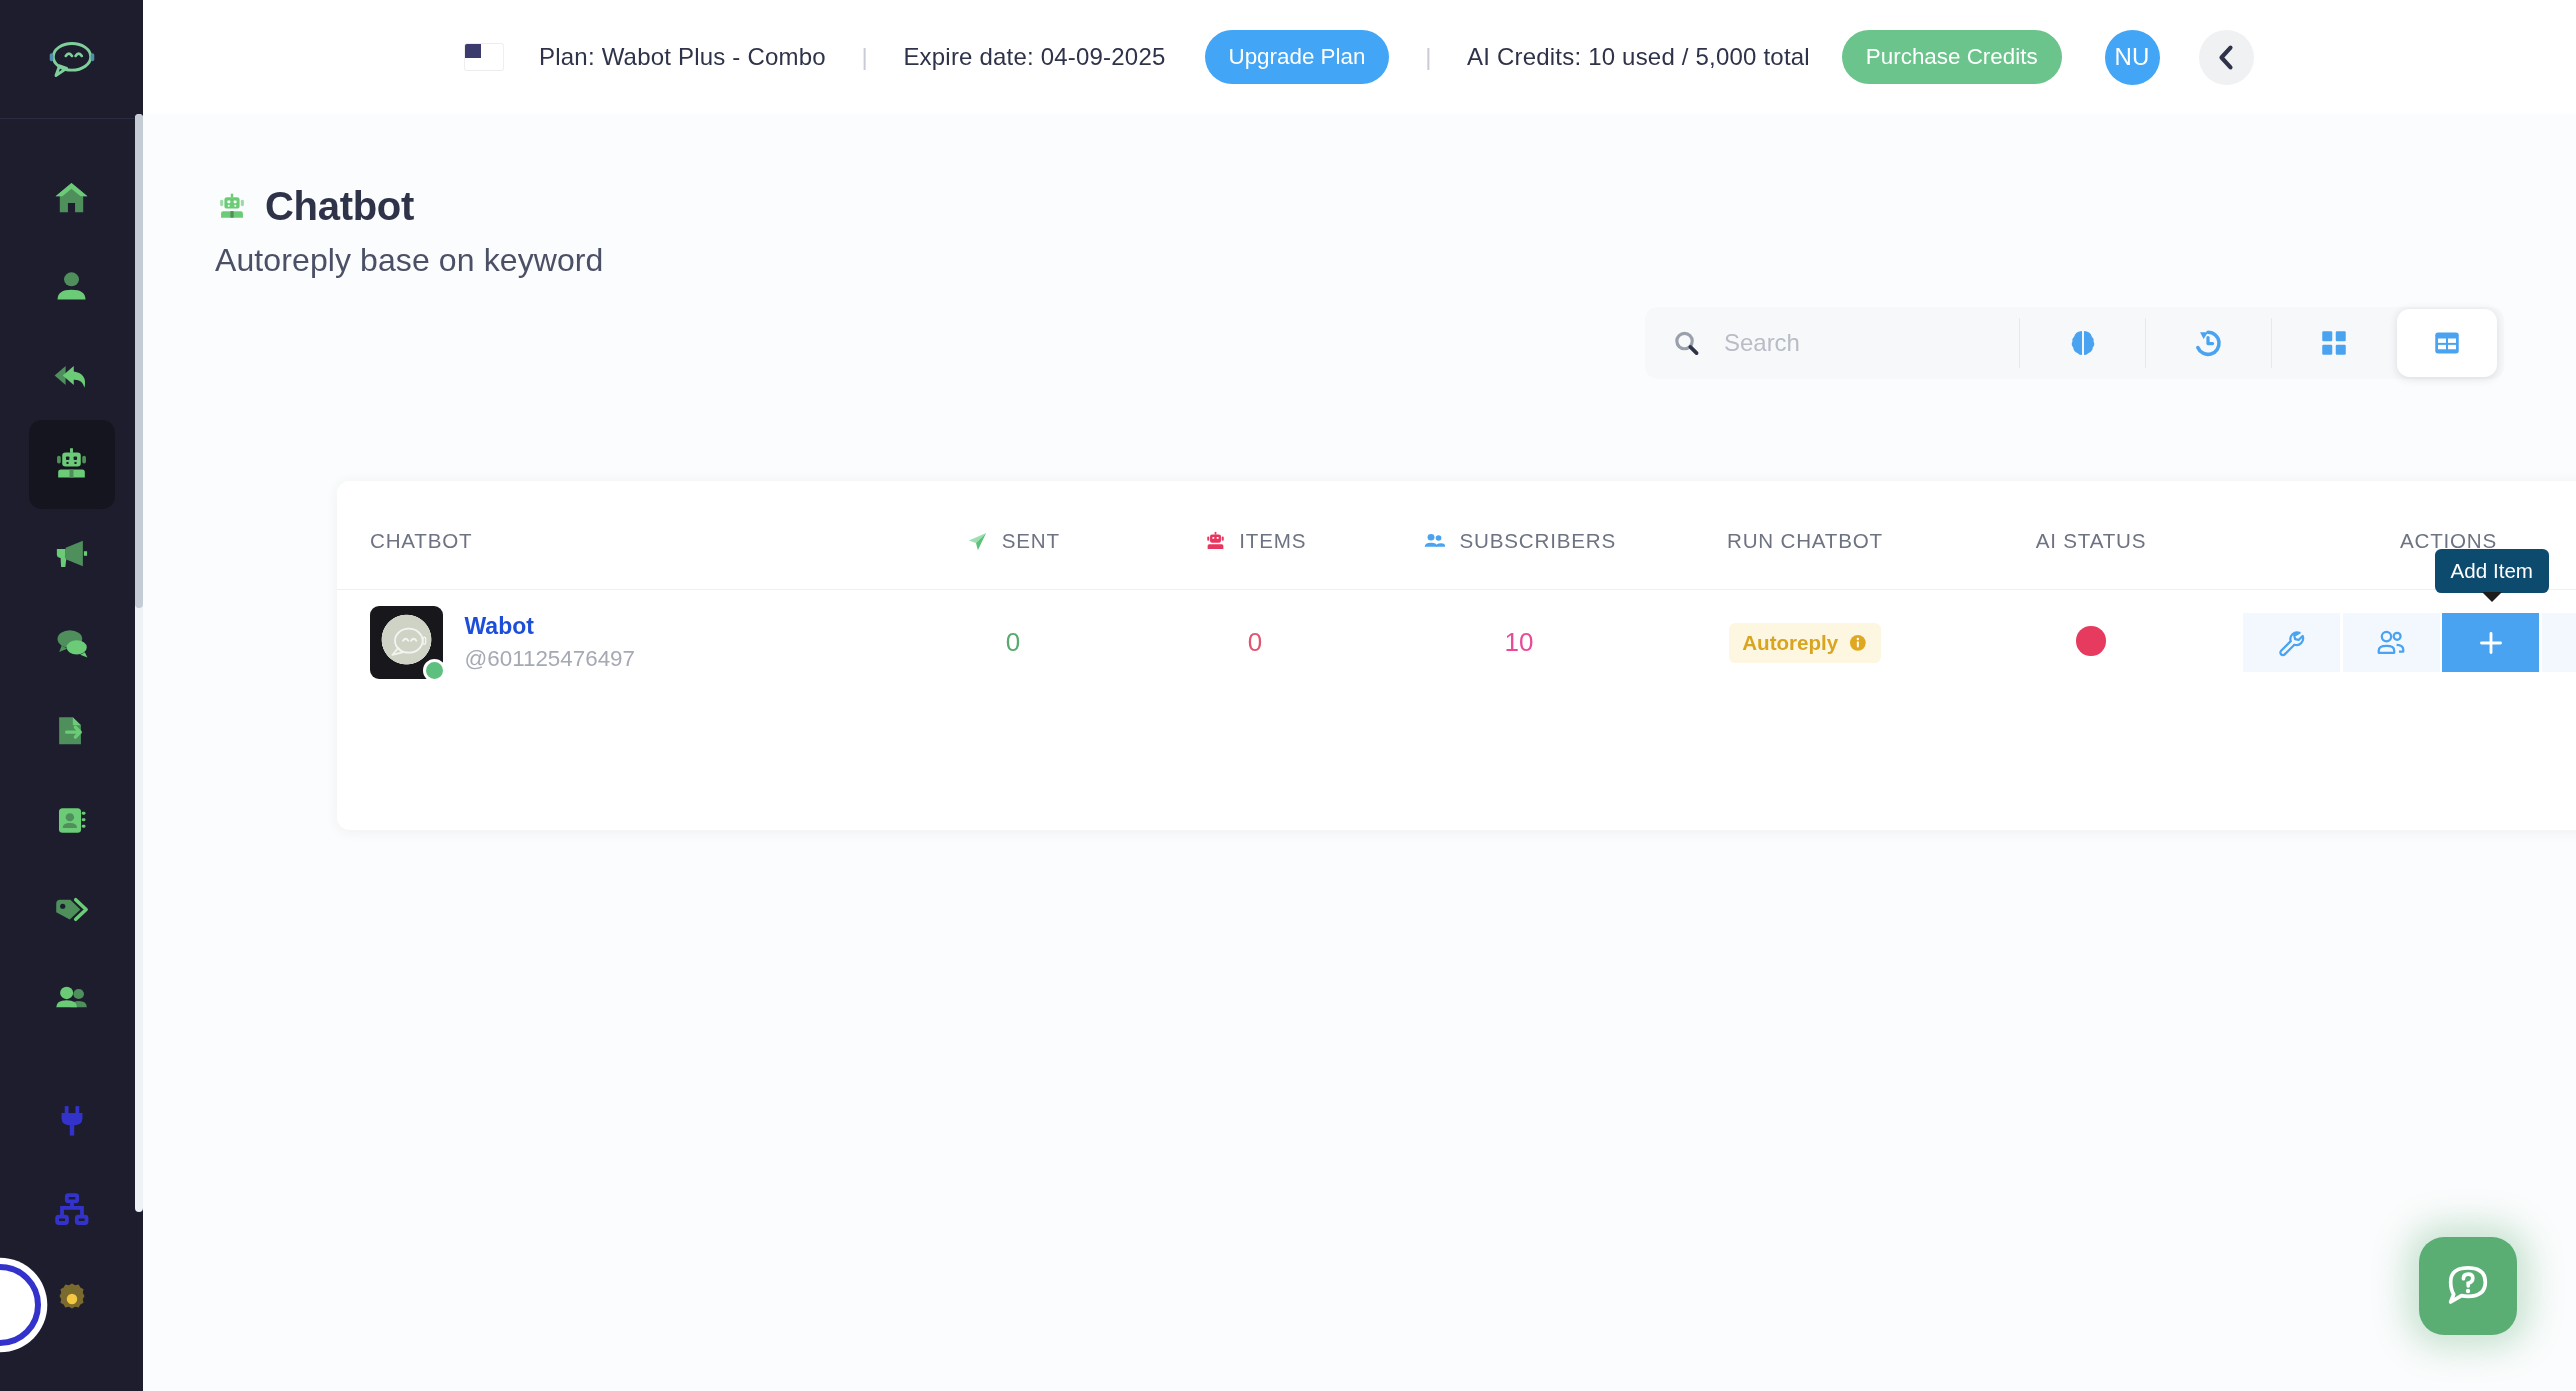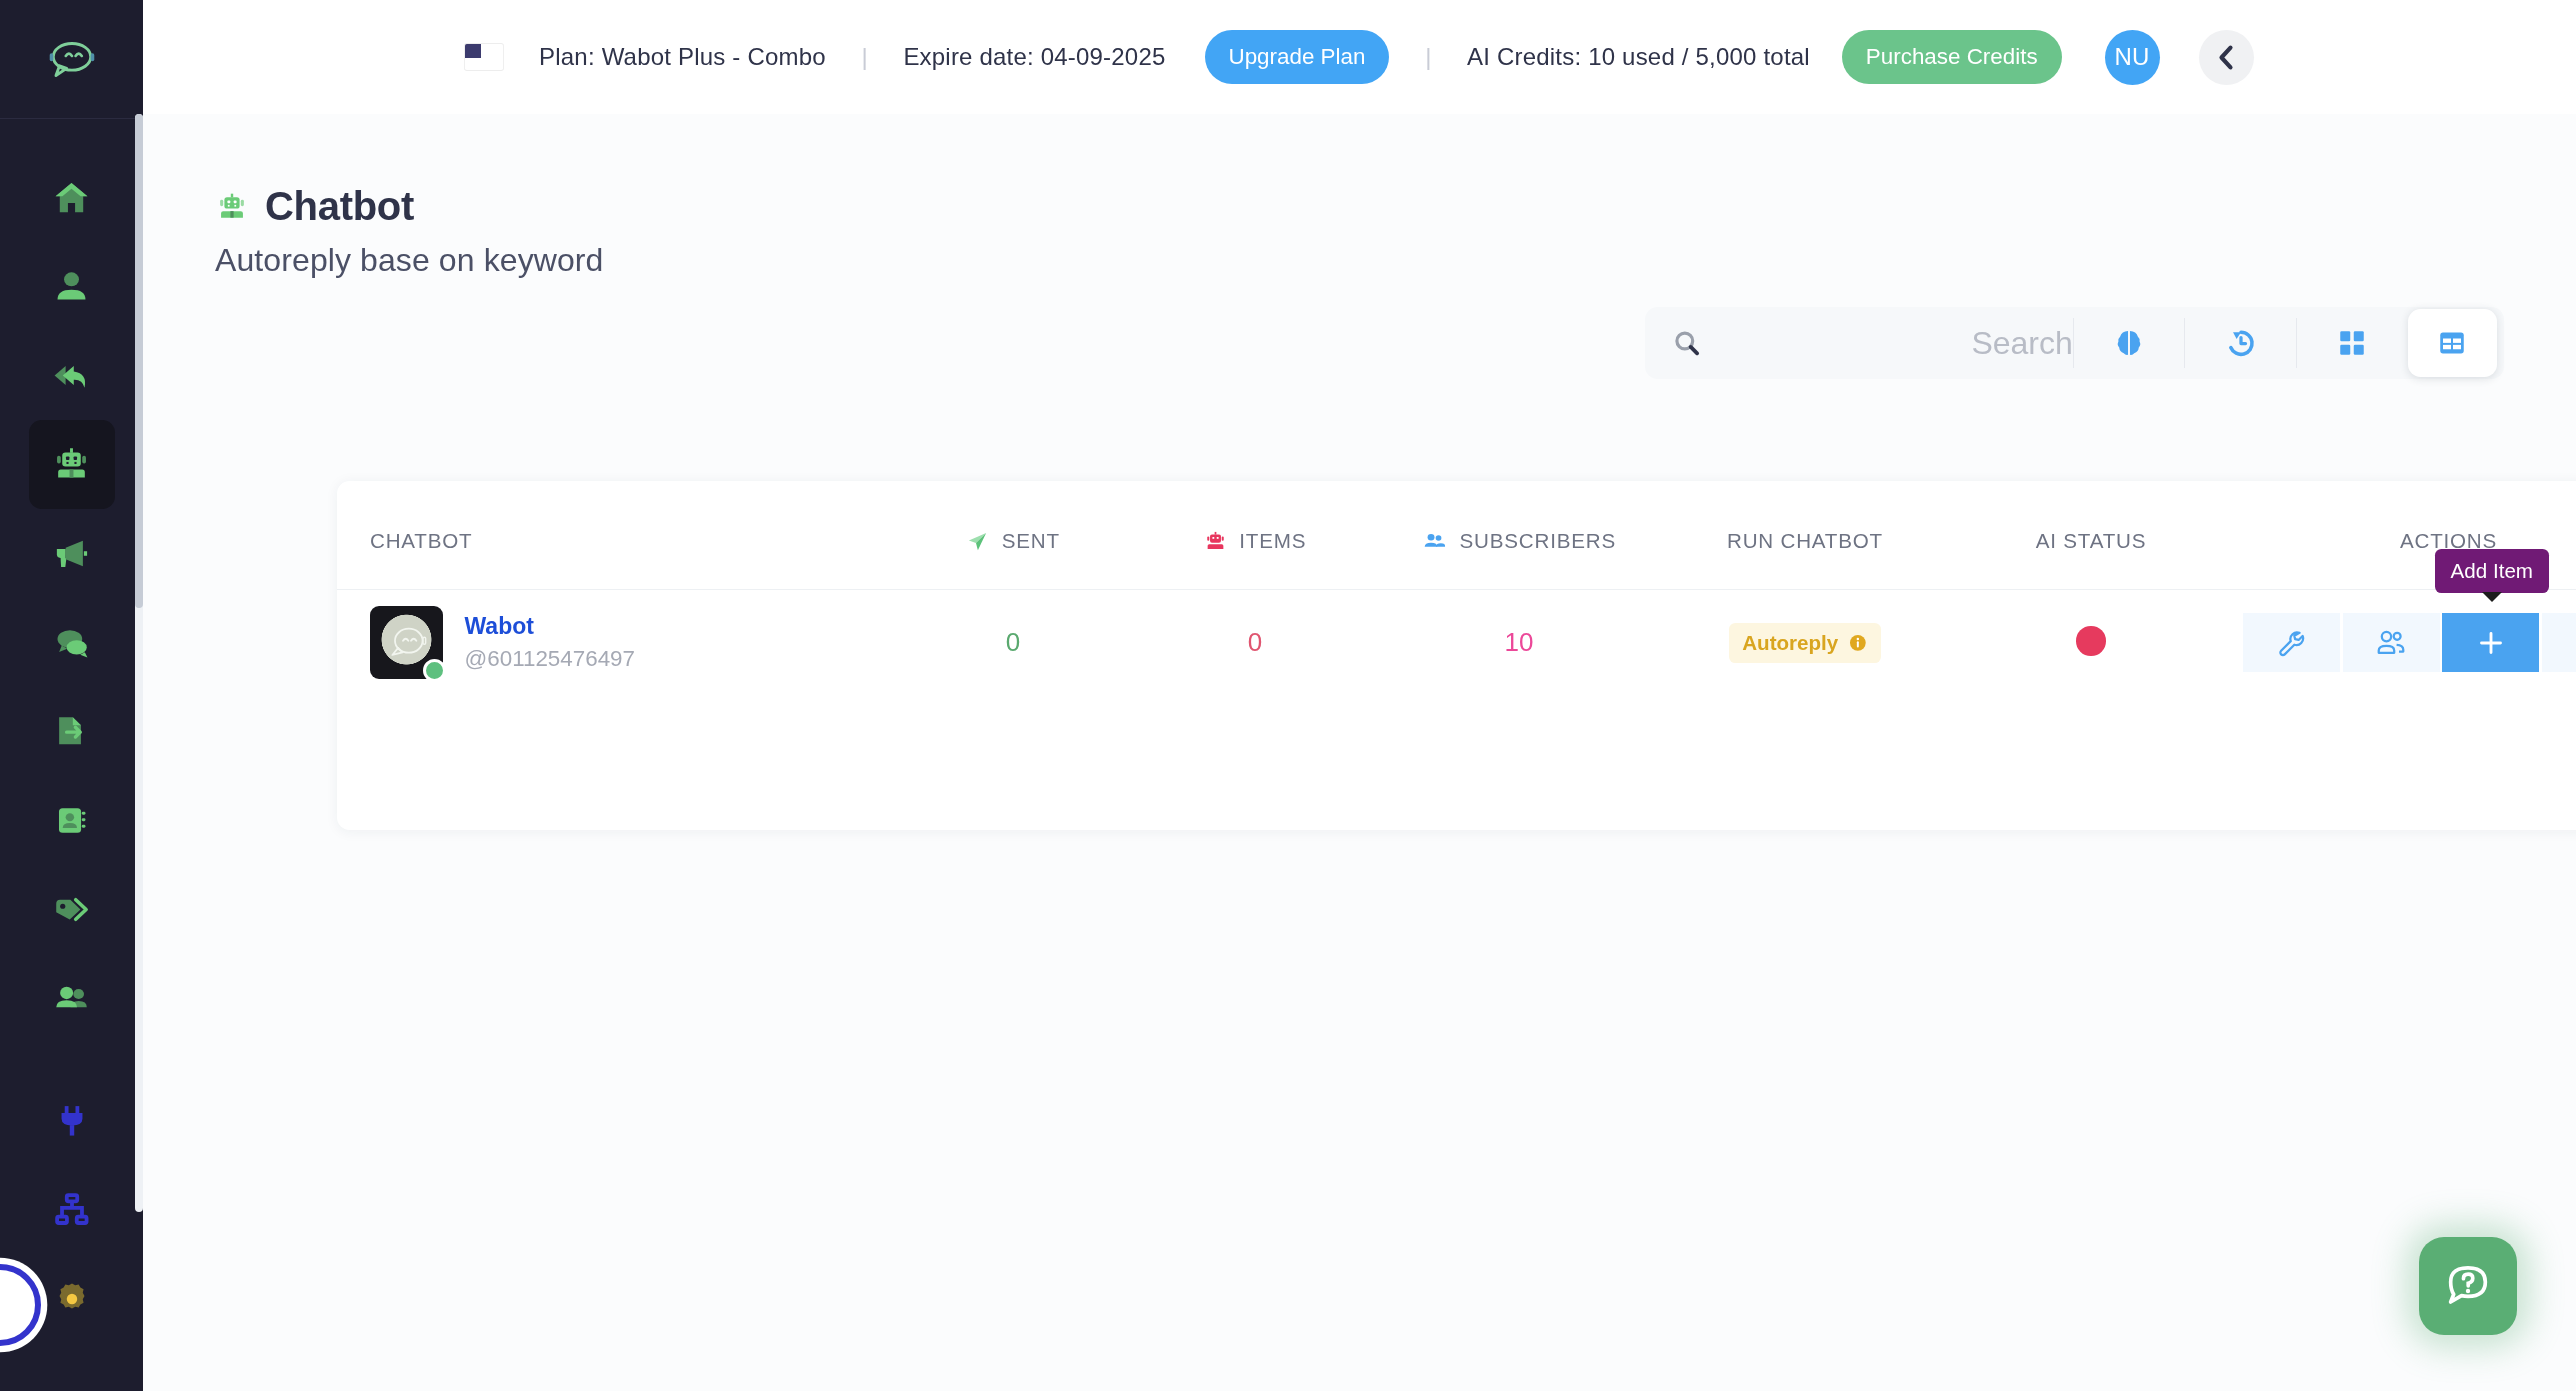--- a/index.html
+++ b/index.html
@@ -138,23 +138,22 @@
     width: 859px; height: 72px;
     background: #f6f8fa; border-radius: 12.5px;
     display: flex; align-items: center;
   }
   #search-wrap {
     display: flex; align-items: center; gap: 23px;
     flex: 1 1 auto; padding-left: 27px; min-width: 0;
   }
   #search-input {
     border: none; outline: none; background: transparent;
-    font-family: inherit; font-size: 32px; color: #8b5cf6;
+    font-family: inherit; font-size: 24px; color: #8b5cf6;
     width: 100%;
-    text-align: right;
   }
   #search-input::placeholder { color: #b8bcc6; }
   .tb-vsep { width: 0.9px; height: 50px; background: #e6e9ee; }
   .icon-btn {
     width: 132px; height: 72px;
     display: flex; align-items: center; justify-content: center;
     cursor: pointer; background: transparent; border: none;
   }
   .icon-btn.selected {
     background: #ffffff; border-radius: 12.5px;
@@ -230,21 +229,21 @@
     gap: 2.7px; padding-right: 24px; position: relative;
   }
   .act-btn {
     width: 97px; height: 59px;
     display: flex; align-items: center; justify-content: center;
     background: #f2f8fe; border: none; cursor: pointer;
   }
   .act-btn.primary { background: #4aa3f0; }
   .tooltip {
     position: absolute; top: -64px; right: 114px;
-    background: #701a75; color: #ffffff;
+    background: #0c4a6e; color: #ffffff;
     font-size: 20.6px; border-radius: 6.3px;
     padding: 9.8px 16px; white-space: nowrap;
   }
   .tooltip::after {
     content: ""; position: absolute;
     left: 50%; transform: translateX(-50%); bottom: -9.8px;
     border-left: 10.7px solid transparent;
     border-right: 10.7px solid transparent;
     border-top: 10.7px solid #1c1c1c;
   }

